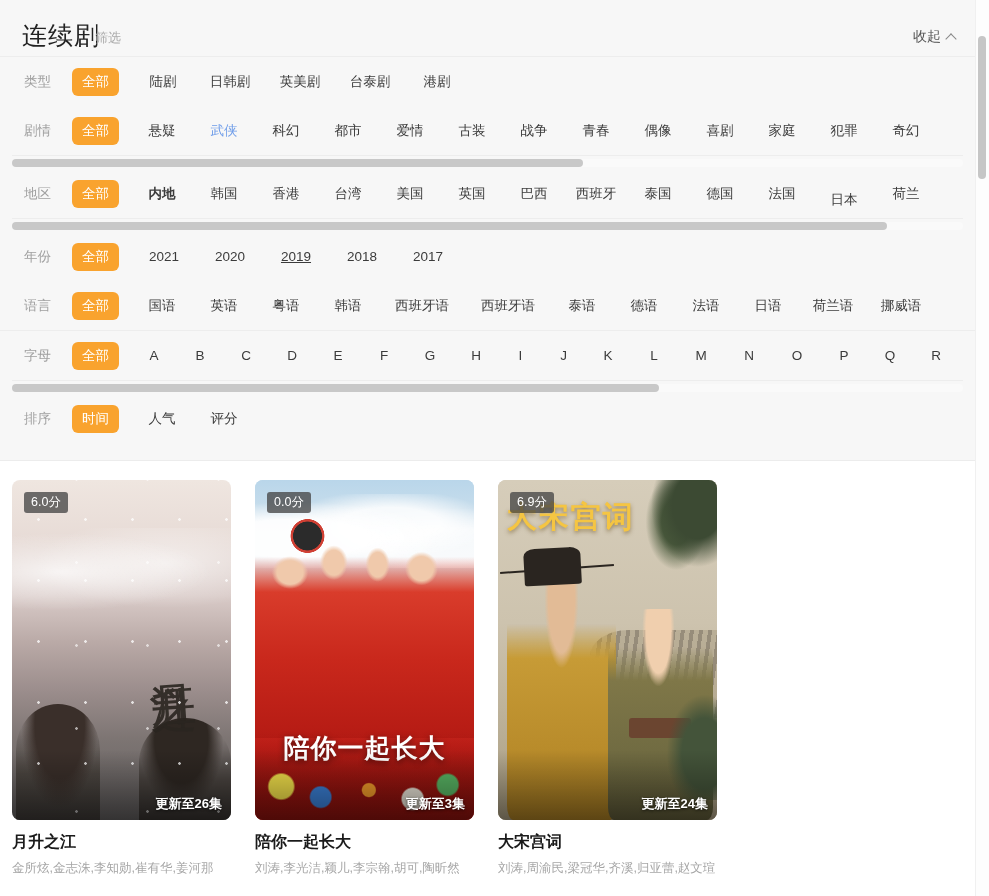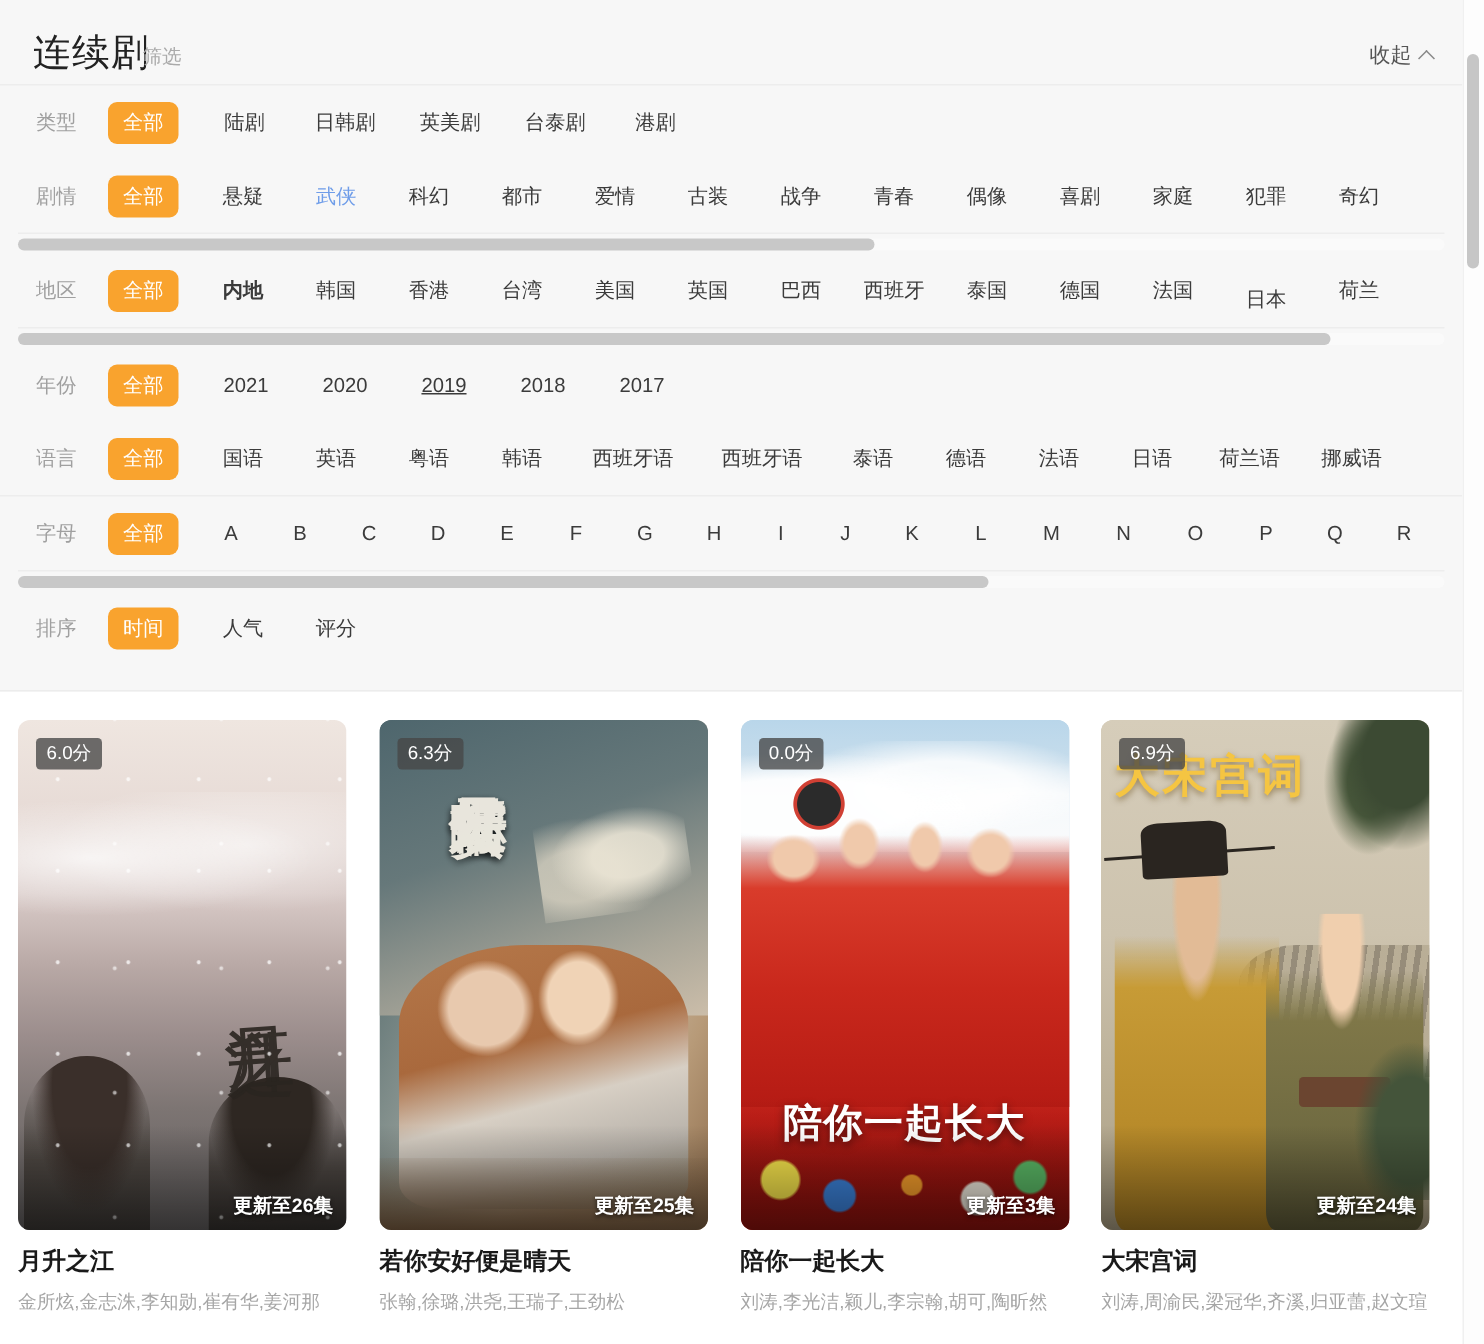--- a/index.html
+++ b/index.html
@@ -395,36 +395,20 @@
           </div>
           <div class="shade"></div>
           <div class="score">6.0分</div>
           <div class="epi">更新至26集</div>
         </div>
         <div class="ctitle">月升之江</div>
         <div class="cactors">金所炫,金志洙,李知勋,崔有华,姜河那</div>
       </div>
       <div class="card">
         <div class="poster">
-          <div class="art p2">
-            <div class="sky"></div>
-            <div class="crane"></div>
-            <div class="couple"></div>
-            <div class="floor"></div>
-            <div class="calli">若你安好便是晴天</div>
-          </div>
-          <div class="shade"></div>
-          <div class="score">6.3分</div>
-          <div class="epi">更新至25集</div>
-        </div>
-        <div class="ctitle">若你安好便是晴天</div>
-        <div class="cactors">张翰,徐璐,洪尧,王瑞子,王劲松</div>
-      </div>
-      <div class="card">
-        <div class="poster">
           <div class="art p3">
             <div class="sky3"></div>
             <div class="clouds"></div>
             <div class="pan"></div>
             <div class="women"></div>
             <div class="items"></div>
             <div class="ttl3">陪你一起长大</div>
           </div>
           <div class="shade"></div>
           <div class="score">0.0分</div>

